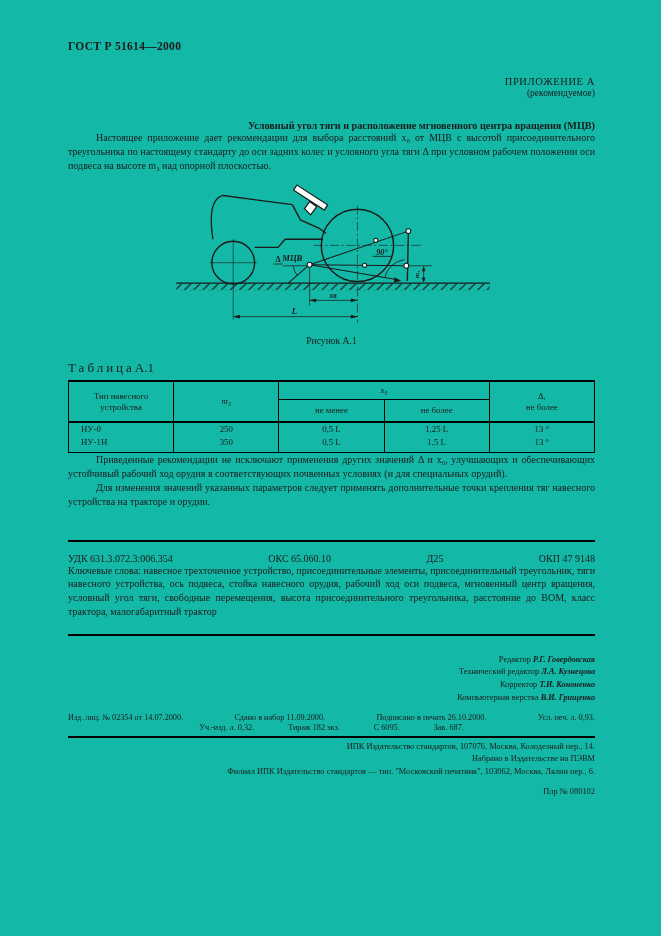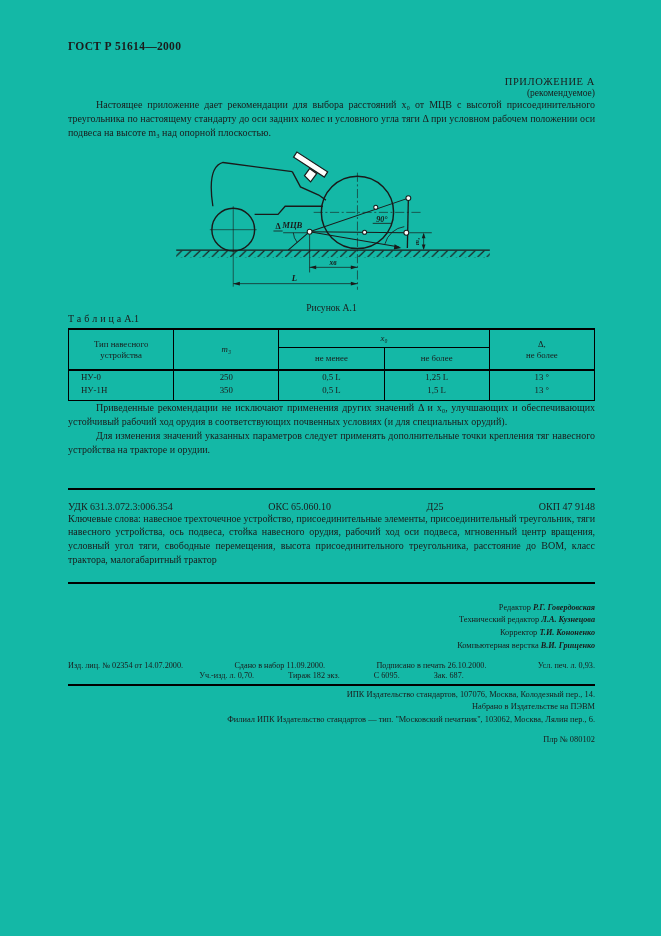--- a/index.html
+++ b/index.html
@@ -11,21 +11,21 @@
   .doc-code{font-weight:bold;font-size:11.5px;letter-spacing:.3px;}
   .center{text-align:right;}
   .appendix{margin-top:24px;font-size:10.5px;letter-spacing:.6px;}
   .appendix-note{font-size:9.5px;margin-top:1px;}
   .doc-title{margin-top:22px;font-weight:bold;font-size:10.2px;}
   p.body{font-size:10px;line-height:1.38;text-align:justify;margin:0;}
   p.indent{text-indent:28px;}
   .intro{margin-top:13px;}
   .figure-wrap{margin-top:4px;text-align:center;}
   .figure-caption{font-size:9.6px;margin-top:2px;}
-  .table-label{font-size:10px;}
+  .table-label{margin-top:14px;font-size:13px;}
   .table-label .sp{letter-spacing:3px;}
   table.gost{width:100%;border-collapse:collapse;margin-top:4px;font-size:8.8px;
     border:1.4px solid #000;border-top-width:2px;}
   table.gost td{border:1px solid #000;text-align:center;vertical-align:middle;padding:2px 3px;line-height:1.25;}
   table.gost thead td{height:auto;}
   table.gost .pre{white-space:pre-line;}
   table.gost .ital{font-style:italic;}
   table.gost tbody td{border-top:2.2px solid #000;border-bottom:none;padding:1px 3px;}
   table.gost tbody tr+tr td{border-top:none;}
   table.gost tbody td:first-child{text-align:left;padding-left:12px;}
@@ -48,20 +48,21 @@
 </head>
 <body>
 
 <div class="page">
 
   <div class="doc-code">ГОСТ Р 51614—2000</div>
 
   <div class="center appendix">ПРИЛОЖЕНИЕ А</div>
   <div class="center appendix-note">(рекомендуемое)</div>
 
+  <div class="center doc-title">Условный угол тяги и расположение мгновенного центра вращения (МЦВ)</div>
 
   <p class="body indent intro">Настоящее приложение дает рекомендации для выбора расстояний x₀ от МЦВ с высотой присоединительного треугольника по настоящему стандарту до оси задних колес и условного угла тяги Δ при условном рабочем положении оси подвеса на высоте m₃ над опорной плоскостью.</p>
 
   <div class="figure-wrap">
     <svg viewBox="0 0 330 150" width="336" height="153" fill="none" stroke="#1a1a1a">
       <defs>
         <pattern id="hatch" width="9" height="7" patternUnits="userSpaceOnUse">
           <line x1="9" y1="0" x2="2" y2="7" stroke="#1a1a1a" stroke-width="1.1"></line>
         </pattern>
       </defs>
@@ -193,21 +194,21 @@
     <div><span>Компьютерная верстка</span> <span class="it">В.И. Грищенко</span></div>
   </div>
 
   <div class="pub1">
     <span>Изд. лиц. № 02354 от 14.07.2000.</span>
     <span>Сдано в набор 11.09.2000.</span>
     <span>Подписано в печать 26.10.2000.</span>
     <span>Усл. печ. л. 0,93.</span>
   </div>
   <div class="pub2">
-    <span>Уч.-изд. л. 0,70.</span>
+    <span>Уч.-изд. л. 0,32.</span>
     <span>Тираж 182 экз.</span>
     <span>С 6095.</span>
     <span>Зак. 687.</span>
   </div>
 
   <hr class="rule rule-3">
 
   <div class="publisher center">
     <div>ИПК Издательство стандартов, 107076, Москва, Колодезный пер., 14.</div>
     <div>Набрано в Издательстве на ПЭВМ</div>

